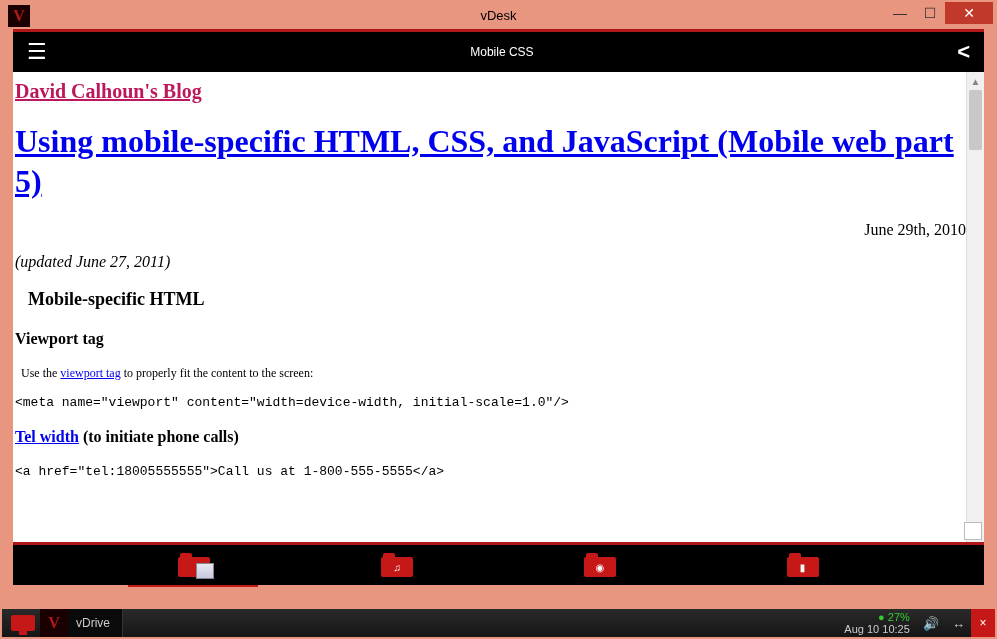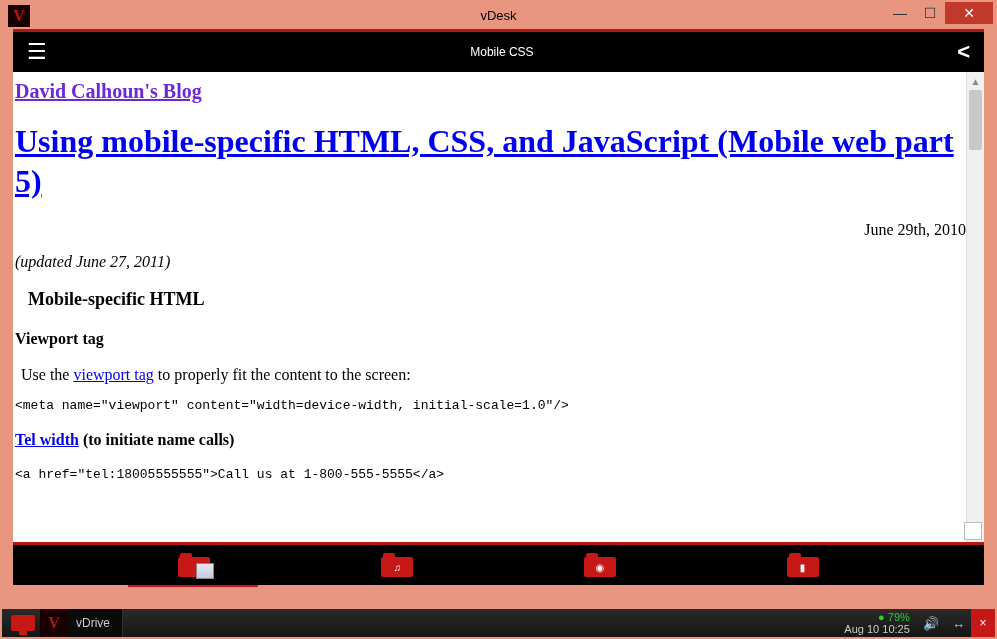--- a/index.html
+++ b/index.html
@@ -21,28 +21,28 @@
 .content-area { flex: 1; background: #fff; position: relative; overflow: hidden; }
 .content-scroll { position: absolute; left: 0; right: 18px; top: 0; bottom: 0; padding: 8px 0 0 0; overflow: hidden; }
 .content-scroll > * { padding-left: 2px; }
 .scrollbar { position: absolute; right: 0; top: 0; bottom: 0; width: 18px; background: #f0f0f0; border-left: 1px solid #ddd; }
 .scrollbar-thumb { position: absolute; top: 18px; left: 2px; right: 2px; height: 60px; background: #c8c8c8; border-radius: 2px; }
 .scrollbar-arrow { position: absolute; left: 0; right: 0; height: 18px; display: flex; align-items: center; justify-content: center; font-size: 10px; color: #888; }
 .scrollbar-arrow.up { top: 0; }
 .scrollbar-arrow.down { bottom: 0; }
 .scroll-end-box { position: absolute; right: 2px; bottom: 2px; width: 18px; height: 18px; border: 1px solid #bbb; background: #fff; }
 h4.blog-link { font-family: "Times New Roman", serif; font-weight: bold; font-size: 20px; margin-bottom: 18px; }
-h4.blog-link a { color: #6d28d9; text-decoration: underline; }
+h4.blog-link a { color: #be185d; text-decoration: underline; }
 h1.article-title { font-family: "Times New Roman", serif; font-weight: bold; font-size: 32px; line-height: 1.25; margin-bottom: 20px; }
 h1.article-title a { color: #0000EE; text-decoration: underline; }
 .date-line { font-size: 16px; margin-bottom: 14px; text-align: right; }
 .updated-line { font-style: italic; font-size: 16px; margin-bottom: 18px; }
 h3.section-hdr { font-weight: bold; font-size: 18px; margin-bottom: 20px; margin-left: 13px; }
 h4.sub-hdr { font-weight: bold; font-size: 16px; margin-bottom: 18px; }
-p.body-text { font-size: 16px; margin-bottom: 14px; padding-left: 8px; }
+p.body-text { font-size: 12px; margin-bottom: 14px; padding-left: 8px; }
 p.body-text a { color: #0000EE; text-decoration: underline; }
 pre.code { font-family: "Courier New", monospace; font-size: 13px; margin-bottom: 18px; white-space: pre; }
 h4.link-hdr { font-size: 16px; margin-bottom: 18px; }
 h4.link-hdr a { color: #0000EE; text-decoration: underline; font-weight: bold; }
 h4.link-hdr span.plain { font-weight: bold; color: #000; text-decoration: none; }
 .bottom-red-line { height: 3px; background: #b01818; }
 .black-footer { height: 40px; background: #000; display: flex; align-items: center; justify-content: space-around; padding: 0 80px; }
 .folder { width: 32px; height: 24px; position: relative; cursor: pointer; }
 .folder-body { position: absolute; bottom: 0; left: 0; width: 32px; height: 20px; background: #c71818; border-radius: 2px; }
 .folder-tab { position: absolute; top: 0; left: 2px; width: 12px; height: 6px; background: #c71818; border-radius: 2px 2px 0 0; }
@@ -103,21 +103,21 @@
         <h3 class="section-hdr">Mobile-specific HTML</h3>
         <h4 class="sub-hdr">Viewport tag</h4>
 
         <p class="body-text">
           <span>Use the </span><a href="#">viewport tag</a><span> to properly fit the content to the screen:</span>
         </p>
 
         <pre class="code">&lt;meta name="viewport" content="width=device-width, initial-scale=1.0"/&gt;</pre>
 
         <h4 class="link-hdr">
-          <a href="#">Tel width</a><span class="plain"> (to initiate name calls)</span>
+          <a href="#">Tel width</a><span class="plain"> (to initiate phone calls)</span>
         </h4>
 
         <pre class="code">&lt;a href="tel:18005555555"&gt;Call us at 1-800-555-5555&lt;/a&gt;</pre>
 
       </div>
 
       <div class="scrollbar">
         <div class="scrollbar-arrow up">▲</div>
         <div class="scrollbar-thumb"></div>
         <div class="scrollbar-arrow down">▼</div>
@@ -155,21 +155,21 @@
   <div class="taskbar">
     <div class="taskbar-monitor">
       <div class="monitor-shape"></div>
     </div>
     <div class="taskbar-app">
       <div class="taskbar-app-icon">V</div>
       <span>vDrive</span>
     </div>
     <div class="taskbar-spacer"></div>
     <div class="tb-status">
-      <span class="tb-battery"><span class="dot">●</span> <span>79%</span></span>
+      <span class="tb-battery"><span class="dot">●</span> <span>27%</span></span>
       <span>Aug 10 10:25</span>
     </div>
     <span class="tb-speaker">🔊</span>
     <span class="tb-arrows">↔</span>
     <div class="tb-end">×</div>
   </div>
 
 </div>
 
 </body></html>

